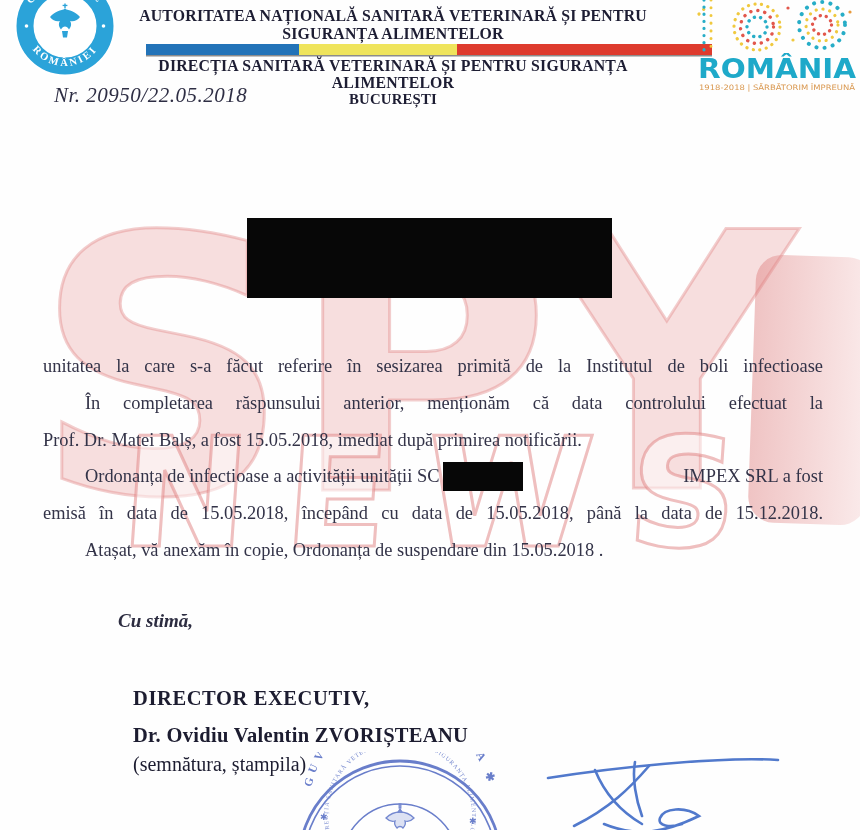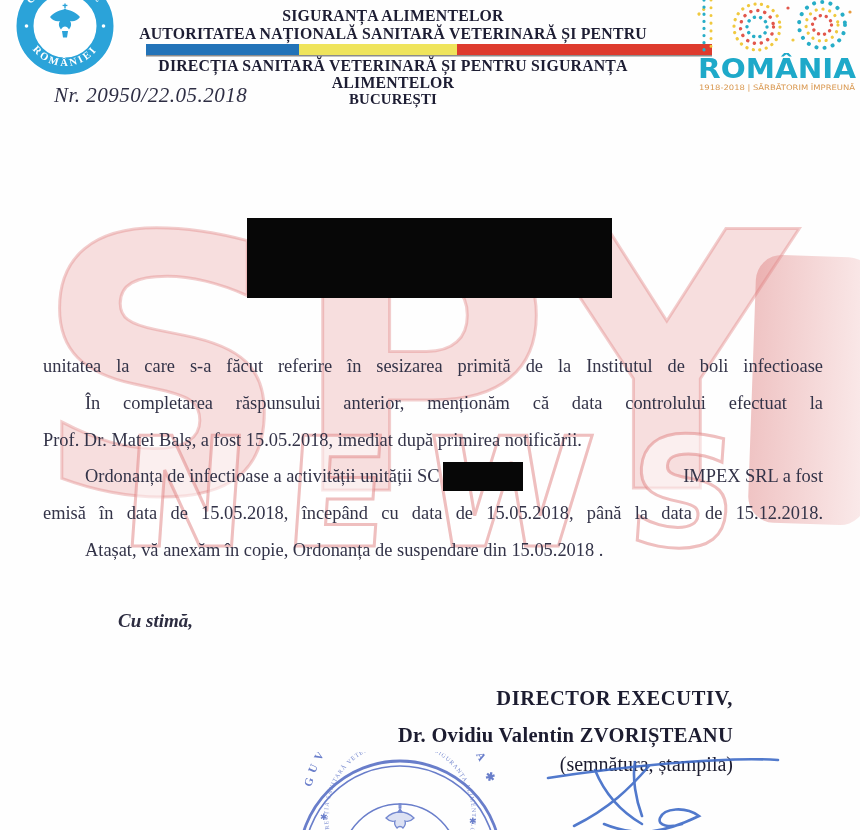--- a/index.html
+++ b/index.html
@@ -50,21 +50,21 @@
   .jl{text-align:justify;text-align-last:justify;}
   .ind{text-indent:42px;}
   .bl-flex{display:flex;align-items:center;}
   .bl-flex .pre{padding-left:42px;white-space:nowrap;}
   .bl-flex .post{margin-left:auto;white-space:nowrap;}
 
   .closing{position:absolute;left:118px;top:610px;z-index:2;font-weight:bold;font-style:italic;
            font-size:19px;color:#2c2c40;}
 
   
-  .sig-block{position:absolute;left:133px;top:687px;width:600px;z-index:4;text-align:right;
+  .sig-block{position:absolute;left:133px;top:687px;width:600px;z-index:4;text-align:left;
            color:#1c1c30;}
   .sig-title{font-weight:bold;font-size:20.5px;letter-spacing:0.6px;margin-bottom:14px;}
   .sig-name{font-weight:bold;font-size:20.5px;letter-spacing:0.3px;margin-bottom:6px;}
   .sig-note{font-weight:normal;font-size:20px;}
   .stamp-svg{position:absolute;left:283px;top:752px;z-index:3;}
   .sign-svg{position:absolute;left:452px;top:744px;z-index:5;}
 </style>
 </head>
 <body>
 
@@ -94,22 +94,22 @@
     <g fill="#2BA3D9">
       <rect x="52.3" y="30.5" width="1.4" height="4.5"></rect>
       <rect x="50.6" y="31.8" width="4.8" height="1.3"></rect>
       <path d="M53,35 l-2.4,3.6 h4.8 z"></path>
       <path d="M38,44 c5,-5.5 11,-7.5 15,-7.5 c4,0 10,2 15,7.5 c-3,4 -7,5 -10,4 c2,3 1,6 -1,8.5 c-1,-2 -2.5,-3 -4,-3 c-1.5,0 -3,1 -4,3 c-2,-2.5 -3,-5.5 -1,-8.5 c-3,1 -7,0 -10,-4 z"></path>
       <path d="M50,58 h6 l-1,6.5 h-4 z"></path>
     </g>
   </svg>
 
   <div class="hdr-top">
+    <div>AUTORITATEA NAȚIONALĂ SANITARĂ VETERINARĂ ȘI PENTRU</div>
     <div>SIGURANȚA ALIMENTELOR</div>
-    <div>AUTORITATEA NAȚIONALĂ SANITARĂ VETERINARĂ ȘI PENTRU</div>
   </div>
   <div class="flag-stripe"></div>
   <div class="hdr-bottom">
     <div>DIRECȚIA SANITARĂ VETERINARĂ ȘI PENTRU SIGURANȚA ALIMENTELOR</div>
     <div class="hdr-city">BUCUREȘTI</div>
   </div>
 
   <svg class="cent-svg" width="165" height="94" viewBox="0 0 165 94">
     <g>
       <line x1="4" y1="14" x2="13" y2="5" stroke="#F0C93F" stroke-width="3.2" stroke-dasharray="0.1 6.5" stroke-linecap="round"></line>

